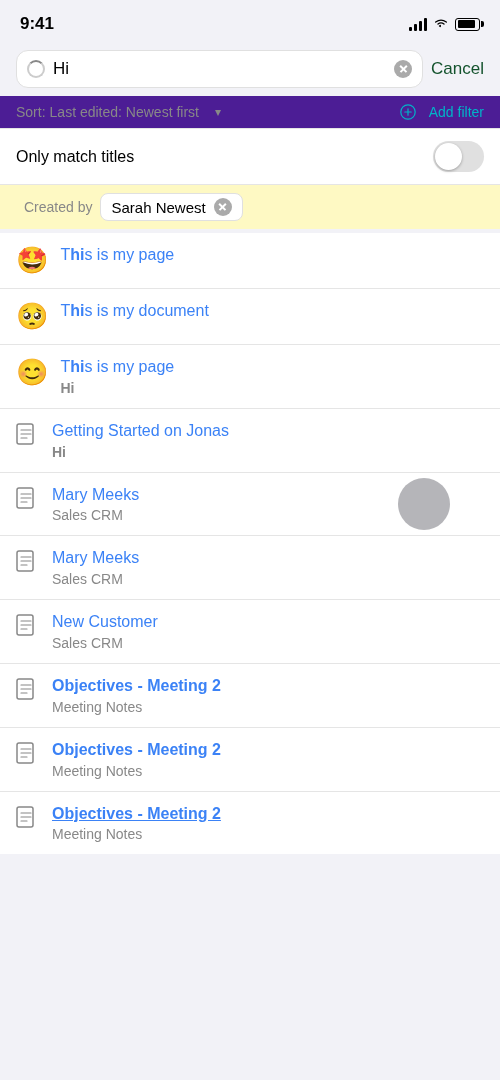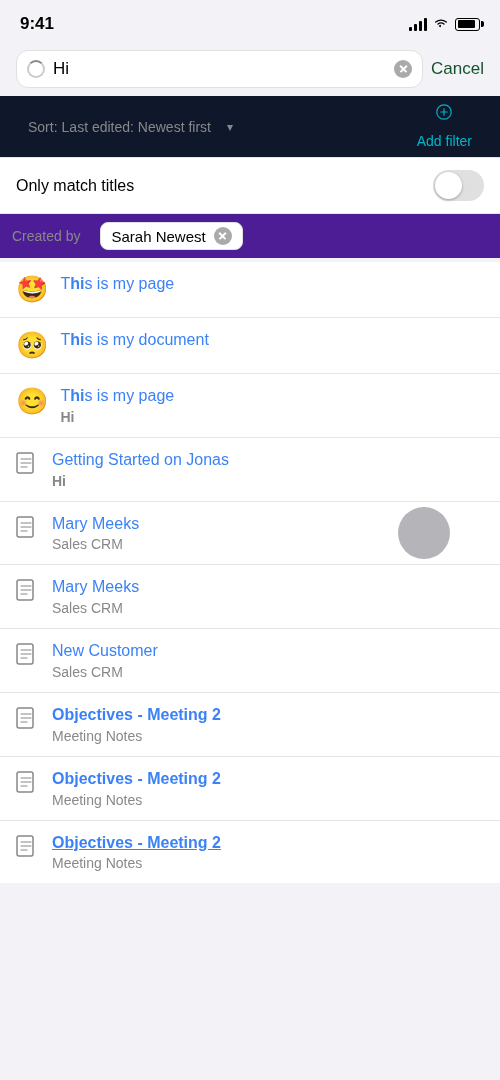--- a/index.html
+++ b/index.html
@@ -133,22 +133,22 @@
       color: #14532d;
       white-space: nowrap;
       cursor: pointer;
     }
 
     
     .sort-bar {
       display: flex;
       align-items: center;
       justify-content: space-between;
-      padding: 8px 28px;
-      background: #0f172a;
+      padding: 8px 16px;
+      background: #4c1d95;
     }
     .sort-label {
       font-size: 14px;
       color: #888;
     }
     .sort-value {
       font-size: 14px;
       color: #888;
       display: flex;
       align-items: center;
@@ -158,21 +158,20 @@
       font-size: 12px;
       color: #888;
     }
     .add-filter-btn {
       display: flex;
       align-items: center;
       gap: 13px;
       font-size: 14px;
       color: #00b4c8;
       cursor: pointer;
-      flex-direction: column;
     }
     .filter-icon {
       width: 16px;
       height: 16px;
     }
 
     
     .toggle-row {
       display: flex;
       align-items: center;
@@ -203,23 +202,23 @@
       height: 27px;
       background: #fff;
       border-radius: 50%;
       box-shadow: 0 1px 3px rgba(0,0,0,0.3);
     }
 
     
     .filter-tag-row {
       display: flex;
       align-items: center;
-      padding: 8px 12px;
-      background: #4c1d95;
-      gap: 20px;
+      padding: 8px 24px;
+      background: #fef9c3;
+      gap: 8px;
     }
     .filter-tag-label {
       font-size: 14px;
       color: #888;
     }
     .filter-tag {
       display: flex;
       align-items: center;
       background: #fff;
       border-radius: 8px;

